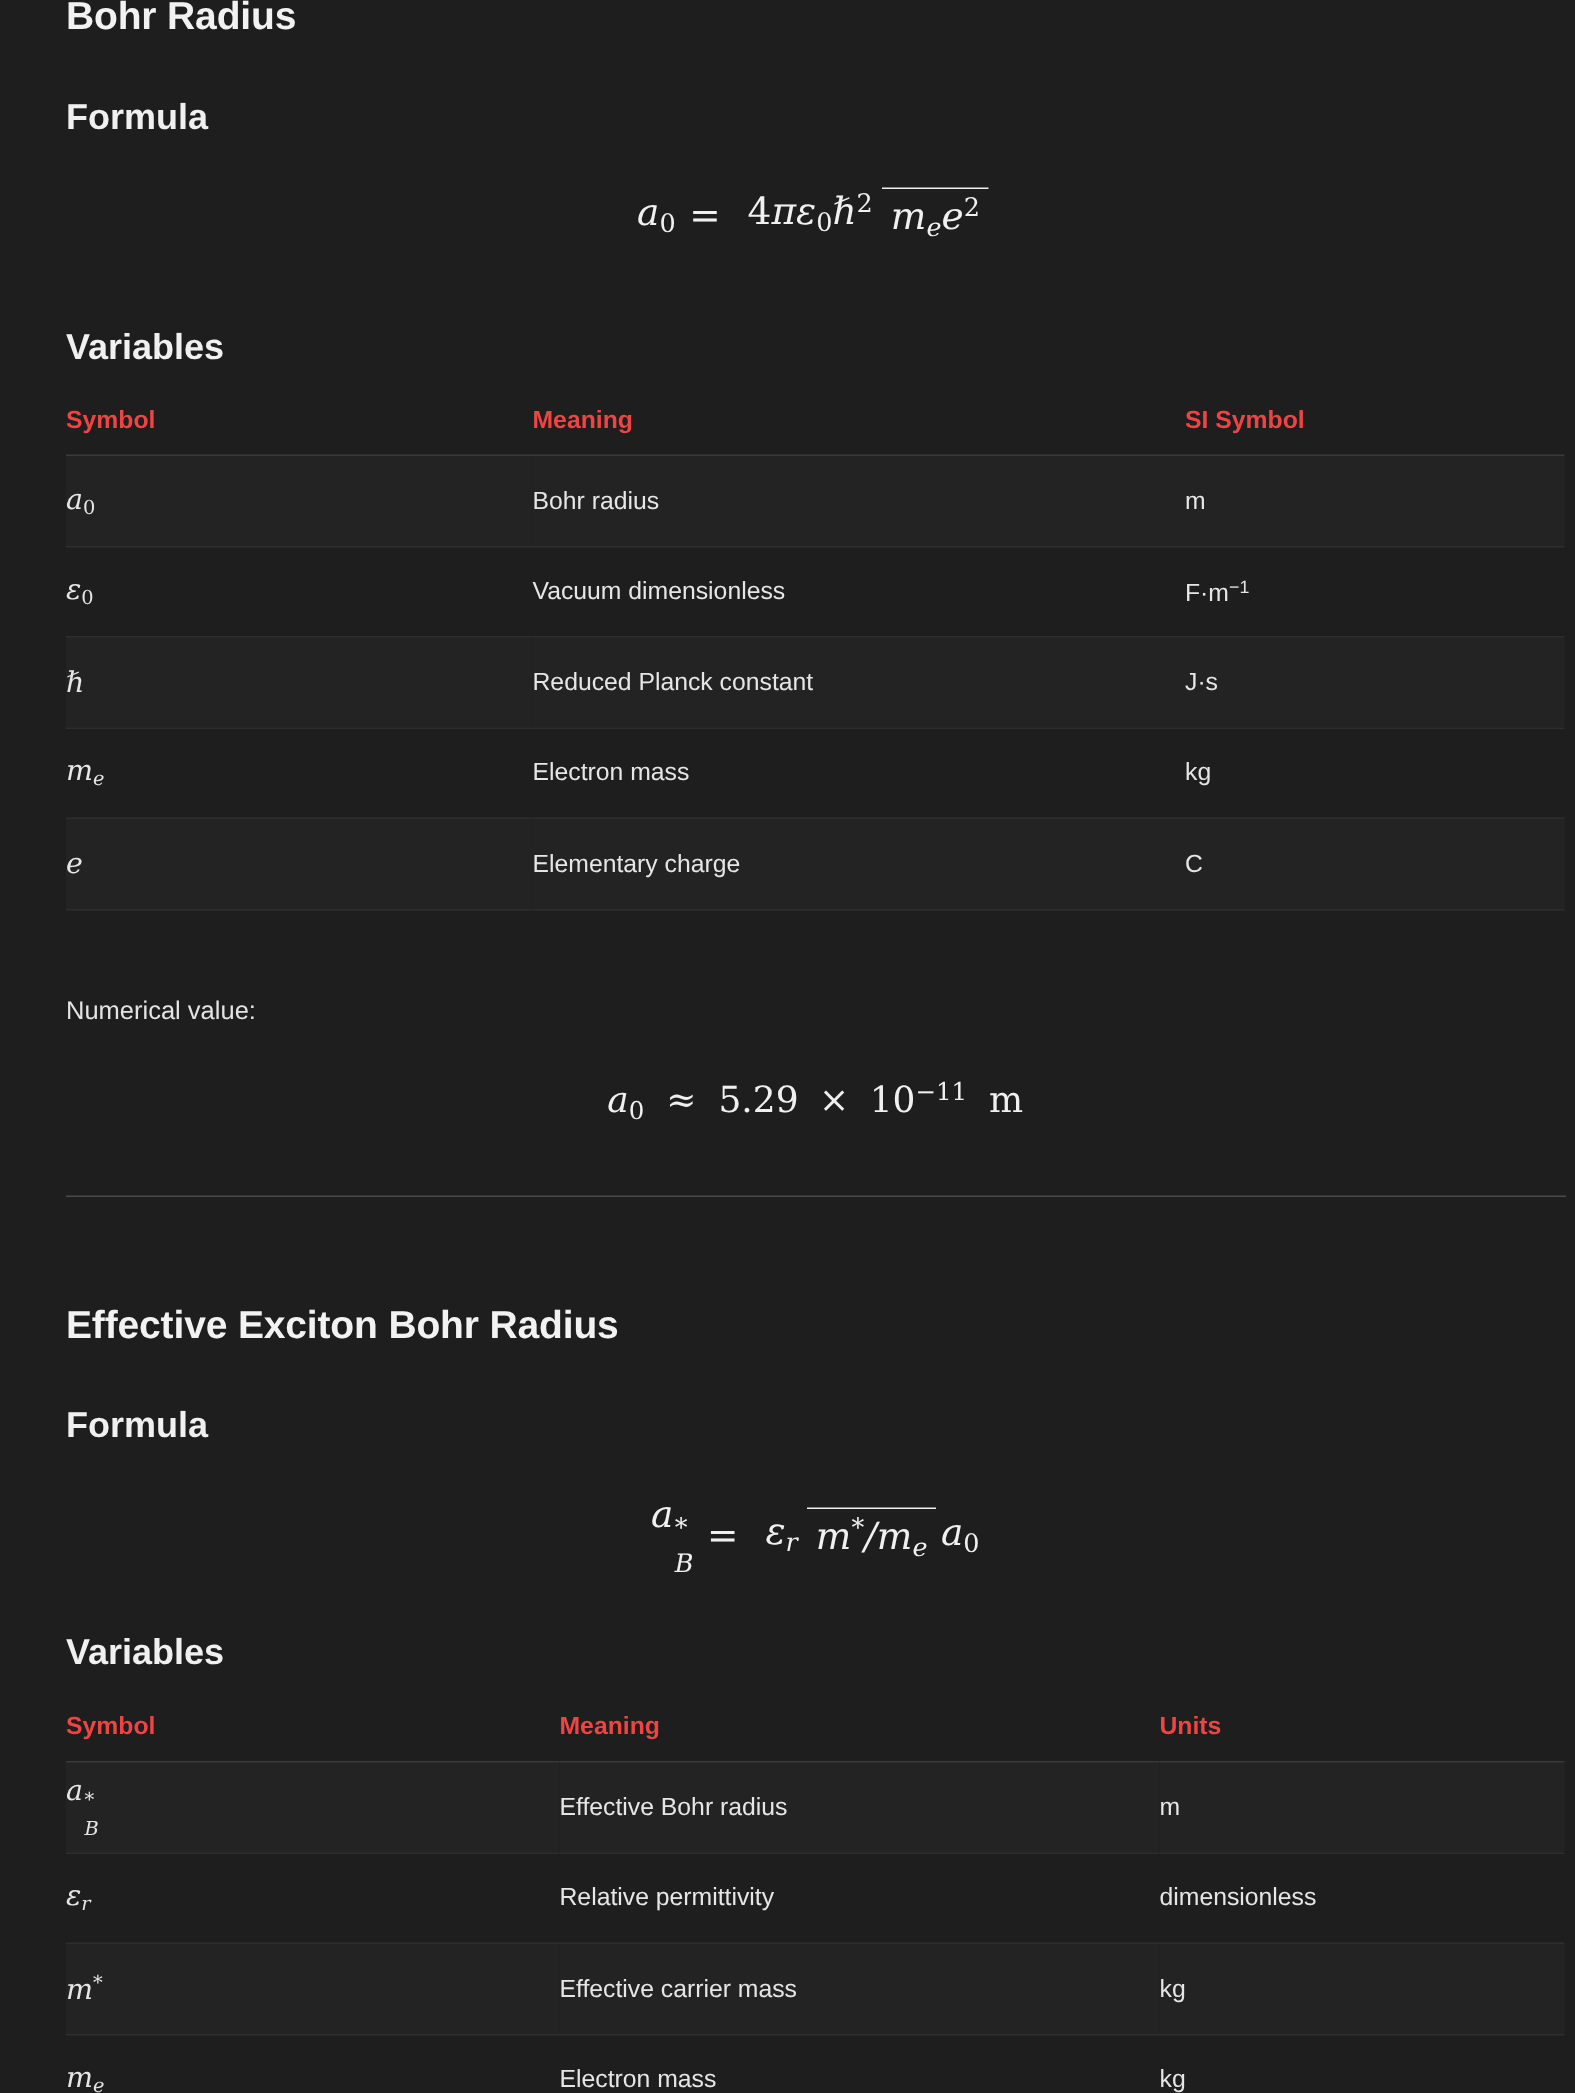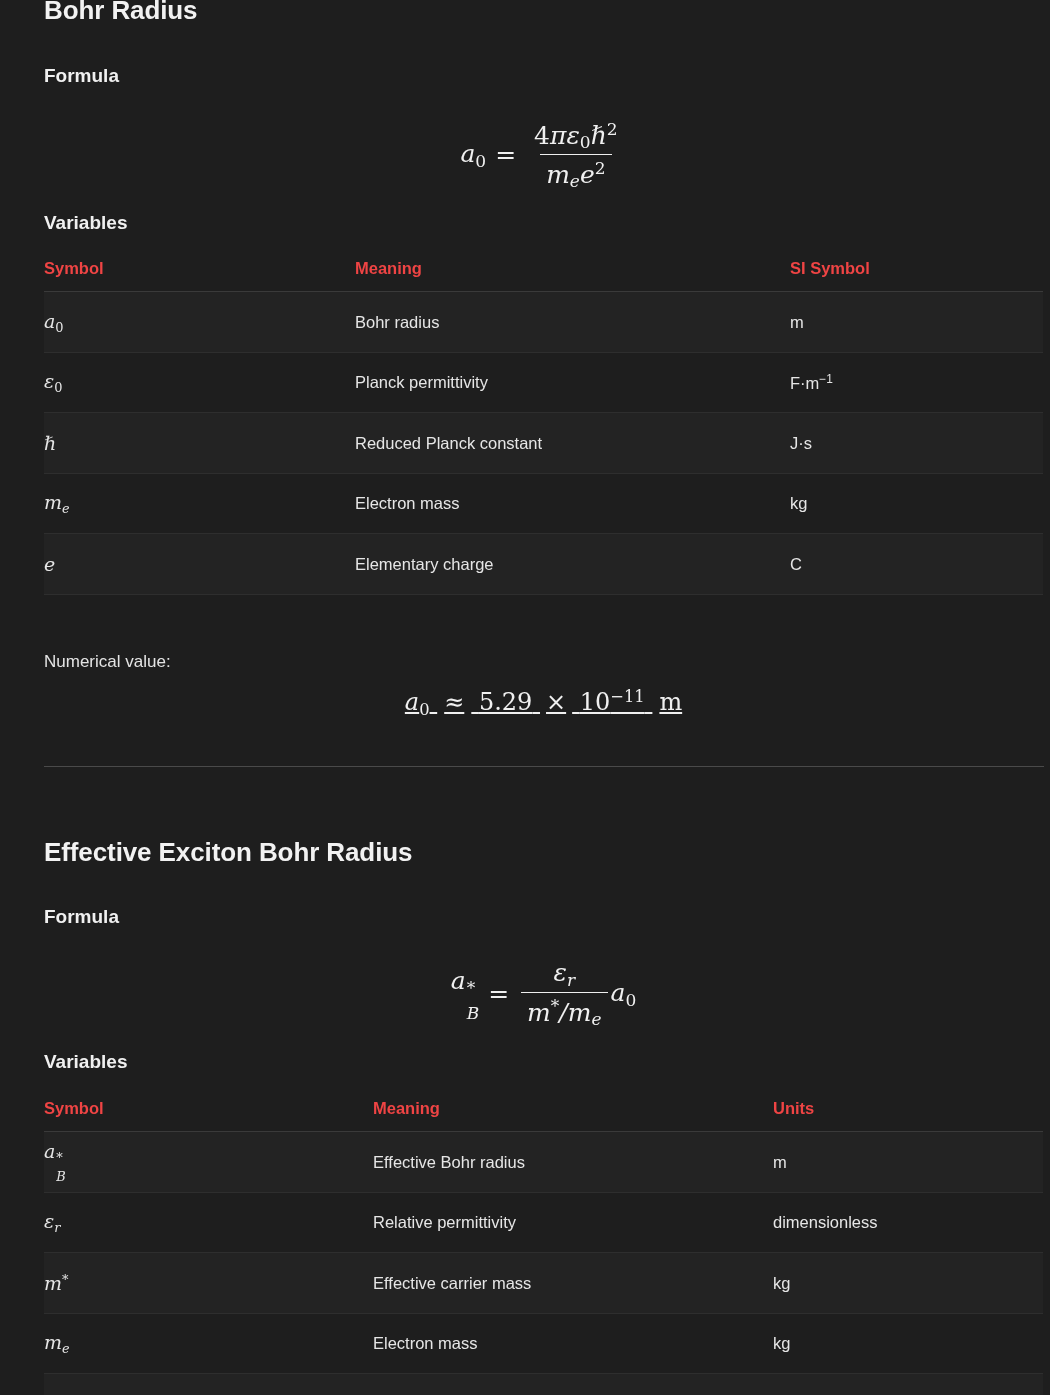--- a/index.html
+++ b/index.html
@@ -22,21 +22,21 @@
 
   
   .h-section {
     font-size: 26px;
     font-weight: bold;
     letter-spacing: -0.1px;
     color: #f2f2f2;
     line-height: 1.15;
   }
   .h-sub {
-    font-size: 19px;
+    font-size: 24px;
     font-weight: bold;
     color: #f0f0f0;
     line-height: 1.2;
   }
   .para {
     font-size: 17px;
     color: #e4e4e4;
     line-height: 1.3;
   }
 
@@ -55,21 +55,21 @@
     flex-direction: column;
     vertical-align: -0.30em;
     font-size: 0.68em;
     line-height: 1;
     text-align: left;
     margin-left: 1px;
   }
   .subsup .s-up { margin-bottom: 0.45em; }
   .frac {
     display: inline-flex;
-    flex-direction: column;
+    flex-direction: row;
     align-items: center;
     vertical-align: middle;
     margin: 0 3px;
   }
   .frac .num { padding: 0 6px 2px 6px; }
   .frac .den { padding: 3px 6px 0 6px; border-top: 1.4px solid #efefef; }
   .eqrow {
     display: inline-flex;
     align-items: center;
     justify-content: center;
@@ -149,21 +149,21 @@
         </tr>
       </thead>
       <tbody>
         <tr>
           <td class="sym"><span class="mi">a</span><span class="sub mn">0</span></td>
           <td>Bohr radius</td>
           <td>m</td>
         </tr>
         <tr>
           <td class="sym"><span class="mi">ε</span><span class="sub mn">0</span></td>
-          <td>Planck permittivity</td>
+          <td>Vacuum dimensionless</td>
           <td><span>F·m</span><span class="sup-unit">−1</span></td>
         </tr>
         <tr>
           <td class="sym"><span class="mi">ℏ</span></td>
           <td>Reduced Planck constant</td>
           <td>J·s</td>
         </tr>
         <tr>
           <td class="sym"><span class="mi">m</span><span class="sub mi">e</span></td>
           <td>Electron mass</td>
@@ -172,21 +172,21 @@
         <tr>
           <td class="sym"><span class="mi">e</span></td>
           <td>Elementary charge</td>
           <td>C</td>
         </tr>
       </tbody>
     </table>
 
     <p class="para" style="margin-top:56px;">Numerical value:</p>
 
-    <div class="math-block" style="margin-top:14px; font-size:24px;text-decoration:underline;">
+    <div class="math-block" style="margin-top:33px; font-size:24px;">
       <span class="mi">a</span><span class="sub mn">0</span>
       <span class="mo" style="margin:0 7px;">≈</span>
       <span class="mn">5.29</span>
       <span class="mo" style="margin:0 6px;">×</span>
       <span class="mn">10</span><span class="sup mn">−11</span>
       <span class="mn" style="margin-left:7px;">m</span>
     </div>
 
     <hr class="divider" style="margin-top:47px;">
 

